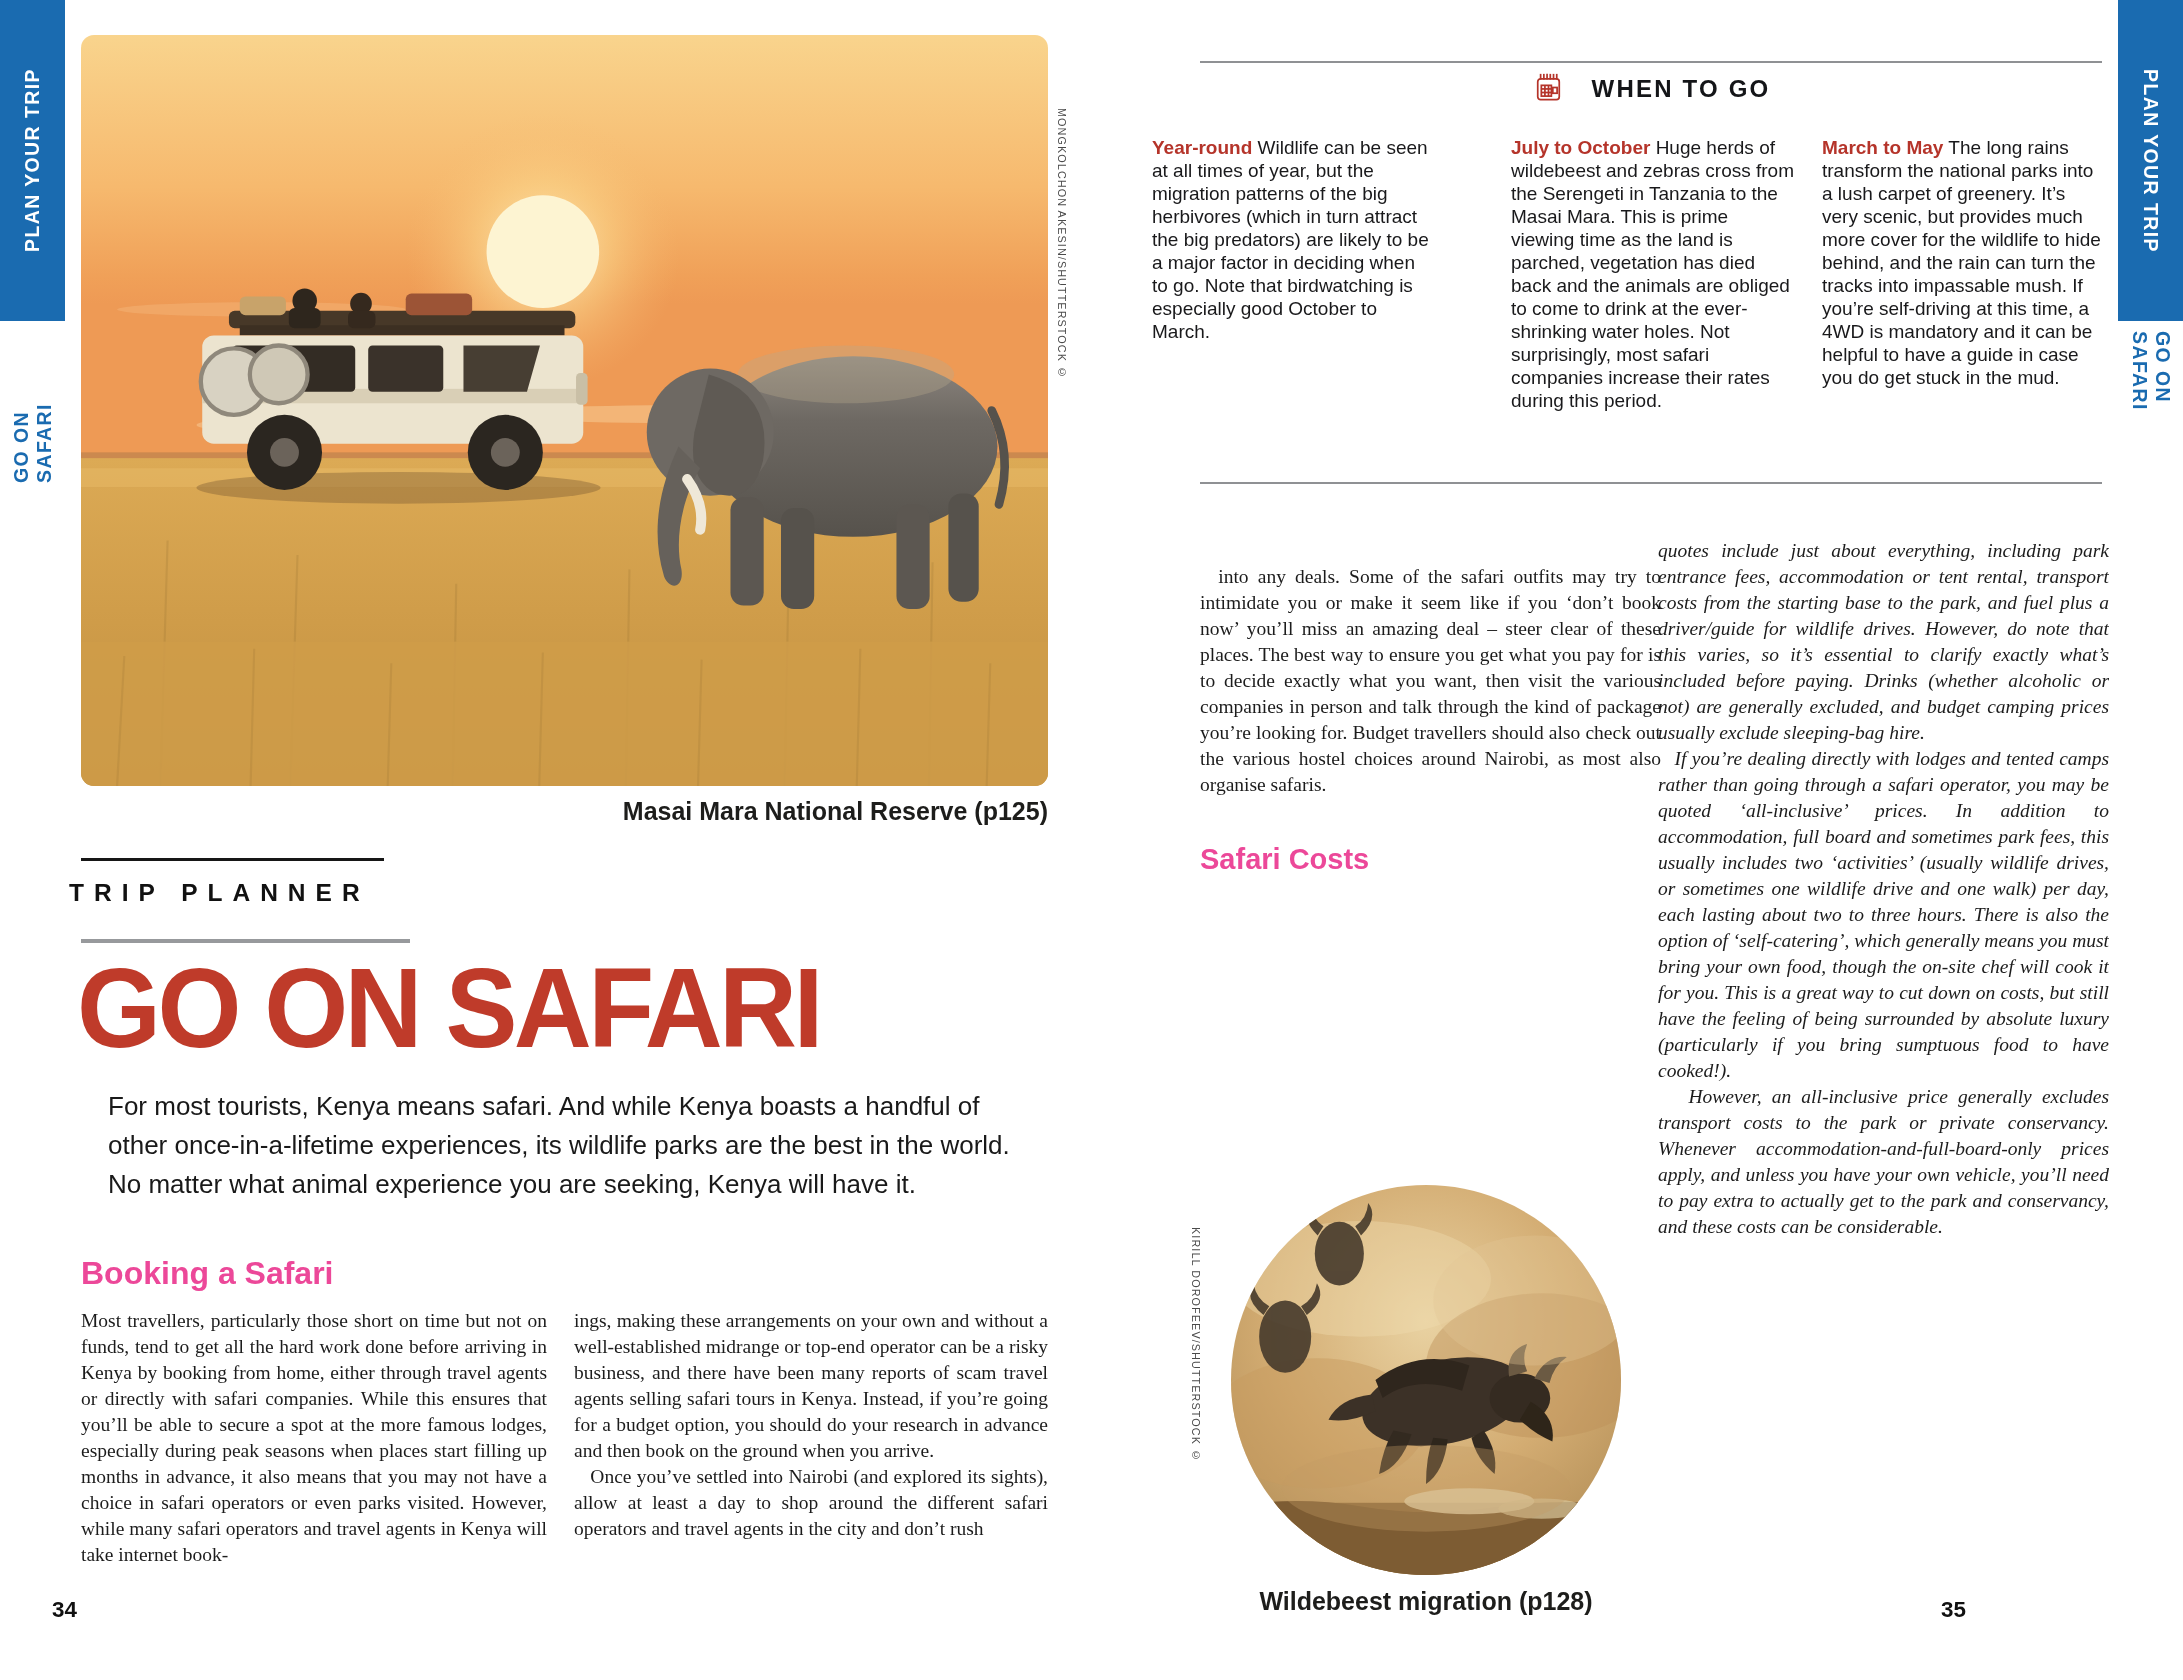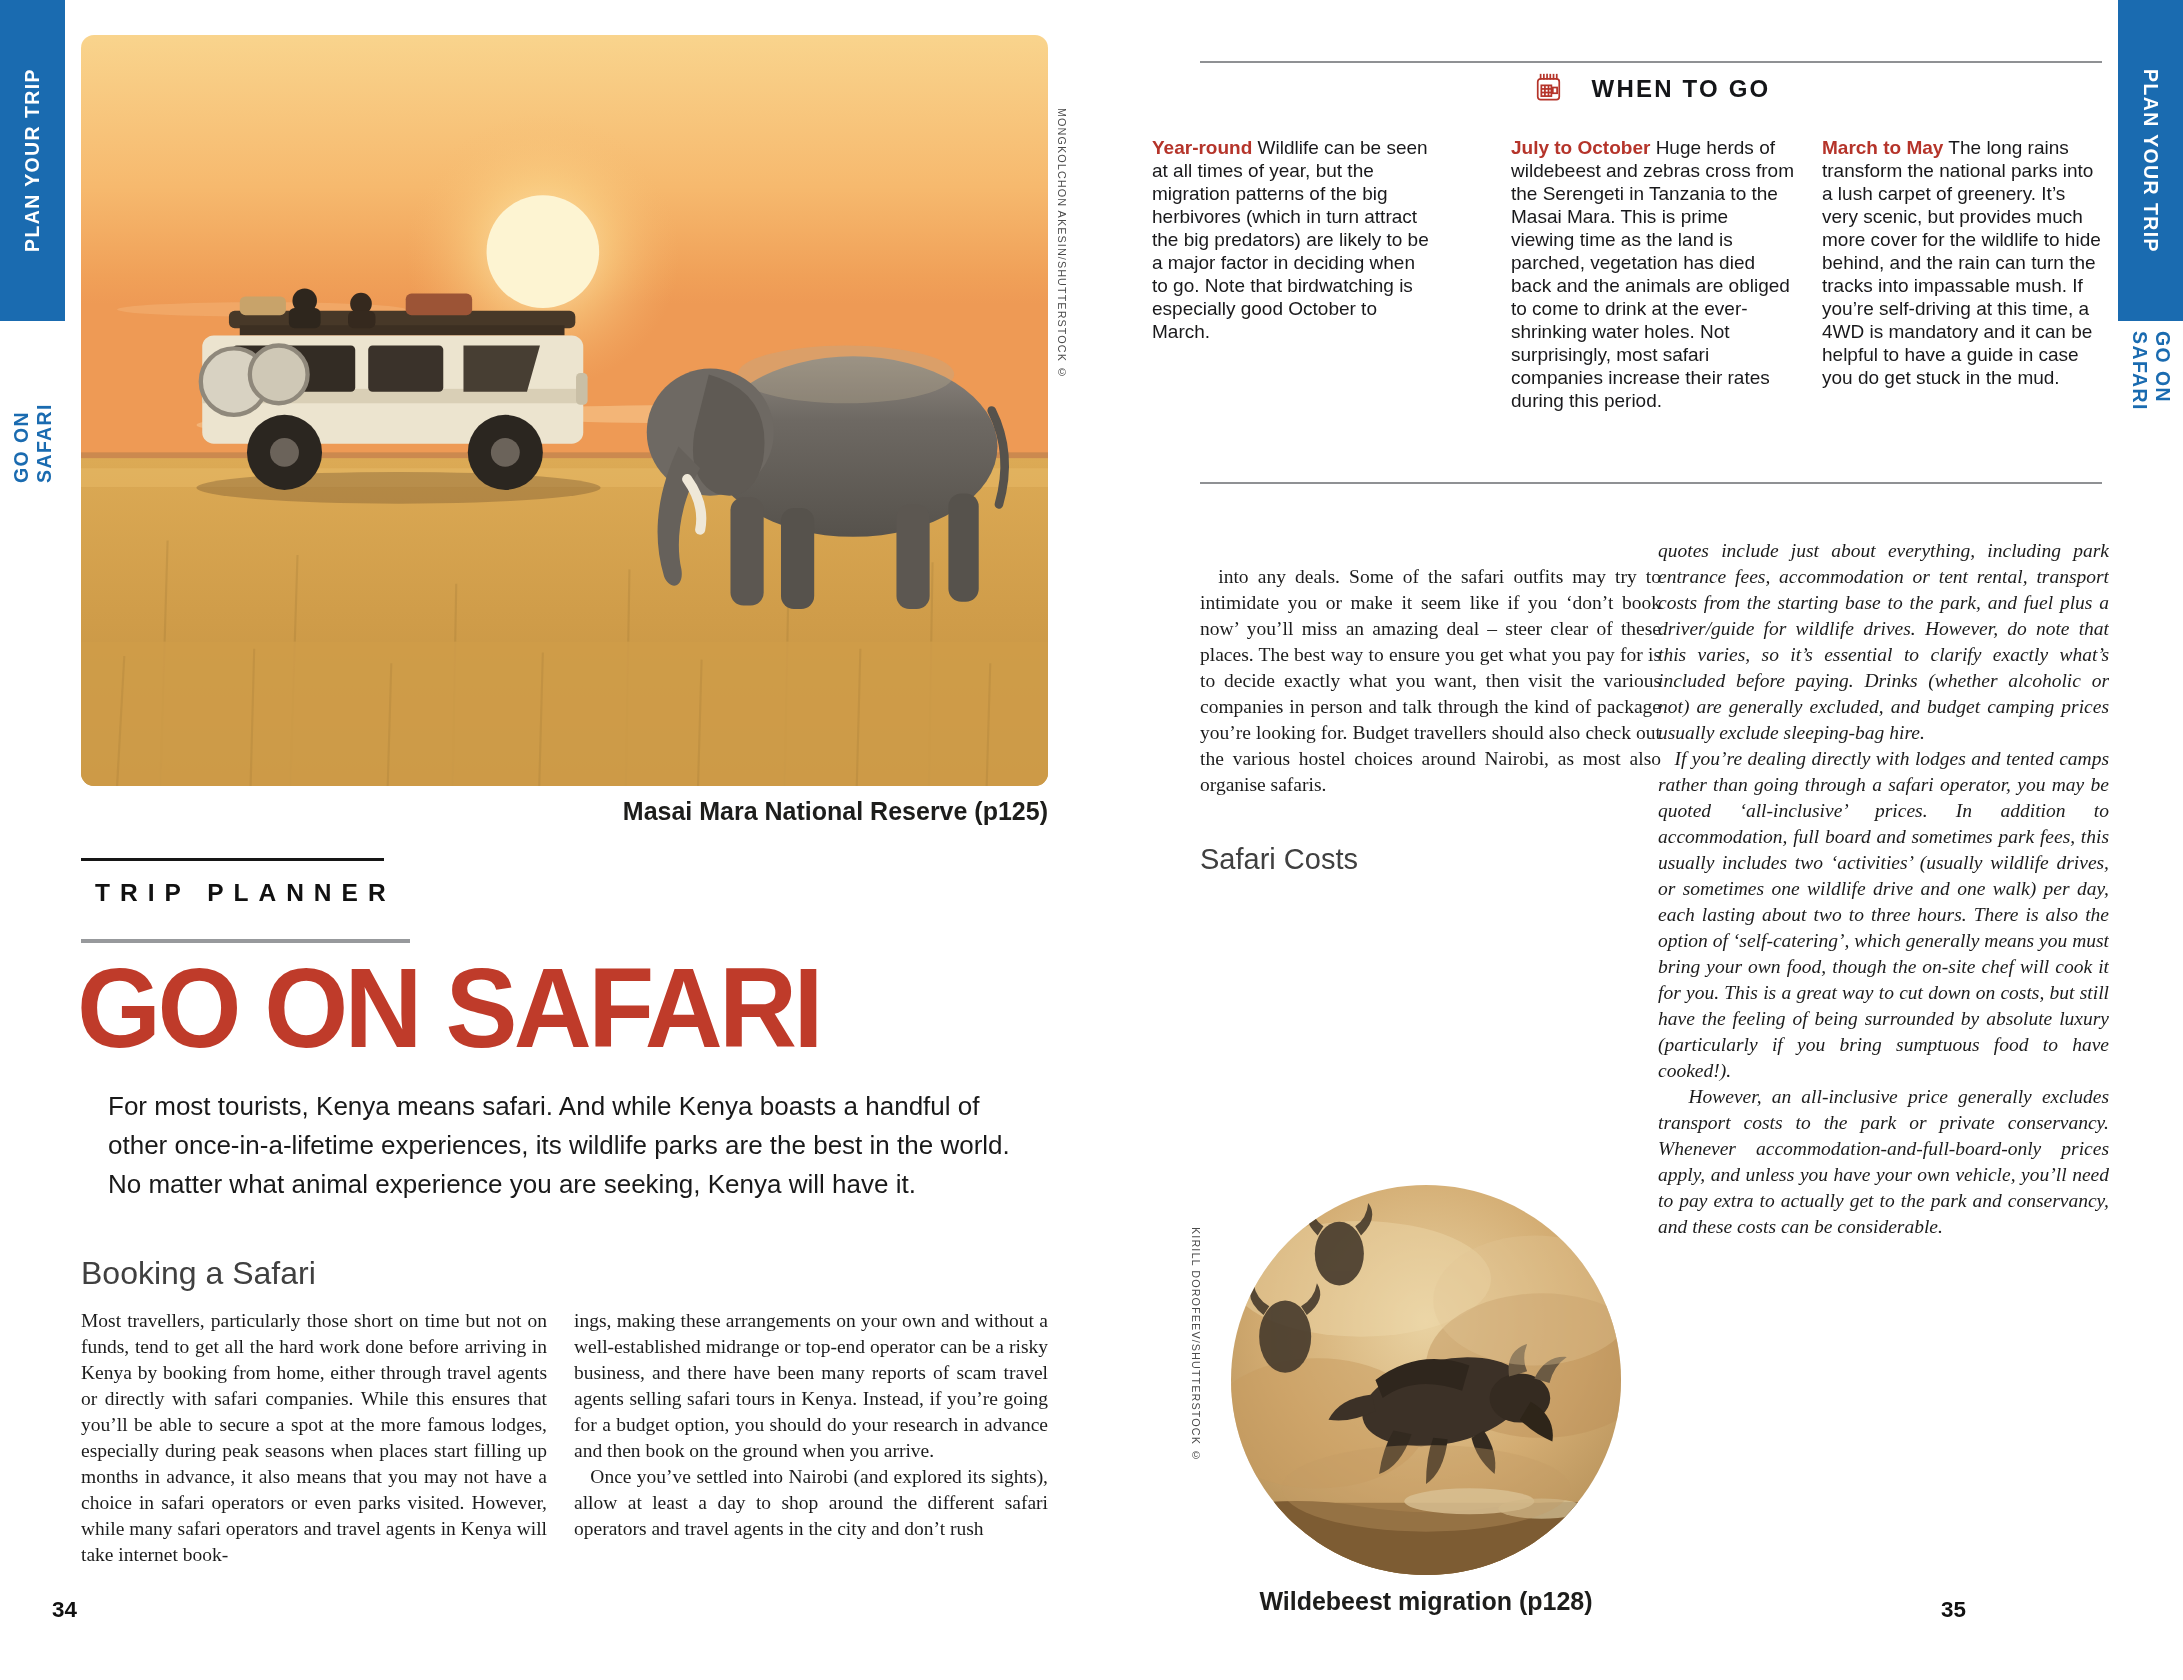--- a/index.html
+++ b/index.html
@@ -23,26 +23,26 @@
   .tab-blue{color:var(--brand_blue);}
 
   
   .photo-main{left:81px;top:35px;width:967px;height:751px;border-radius:13px;overflow:hidden;}
   .photo-main svg{display:block;width:100%;height:100%;}
   .credit{font-size:10.8px;letter-spacing:1.1px;color:#4a4a4a;writing-mode:vertical-rl;white-space:nowrap;}
   .caption{font-weight:bold;font-size:25px;color:#1d1d1b;}
 
   
   .rule-black{left:81px;top:858px;width:303px;height:2.9px;background:#161616;}
-  .kicker{left:95px;top:879px;font-size:24.5px;font-weight:bold;letter-spacing:10px;color:#111;}
+  .kicker{left:69px;top:879px;font-size:24.5px;font-weight:bold;letter-spacing:10px;color:#111;}
   .rule-gray{left:81px;top:939px;width:329px;height:3.6px;background:var(--rule_gray);}
   .big-title{left:77px;top:952px;width:866px;font-size:108px;font-weight:800;
              letter-spacing:-3.6px;color:var(--accent_red);line-height:1;transform:scaleY(1.04);transform-origin:top left;}
   .standfirst{left:81px;top:1087px;width:924px;font-size:26px;line-height:39px;color:#191919;margin-left:27px;}
-  .section-h{font-size:32px;font-weight:normal;color:#404040;}
+  .section-h{font-size:32px;font-weight:bold;color:#ec4899;}
   .booking-h{left:81px;top:1255px;}
 
   .serifcol{font-family:"Liberation Serif",serif;font-size:19.5px;line-height:26px;
             text-align:justify;color:var(--ink);white-space:pre-wrap;overflow:hidden;}
   .bcol1{left:81px;top:1308px;width:466px;height:343px;}
   .bcol2{left:574px;top:1308px;width:474px;height:343px;}
 
   .pagenum{font-size:22.4px;font-weight:bold;color:#111;}
 
   

